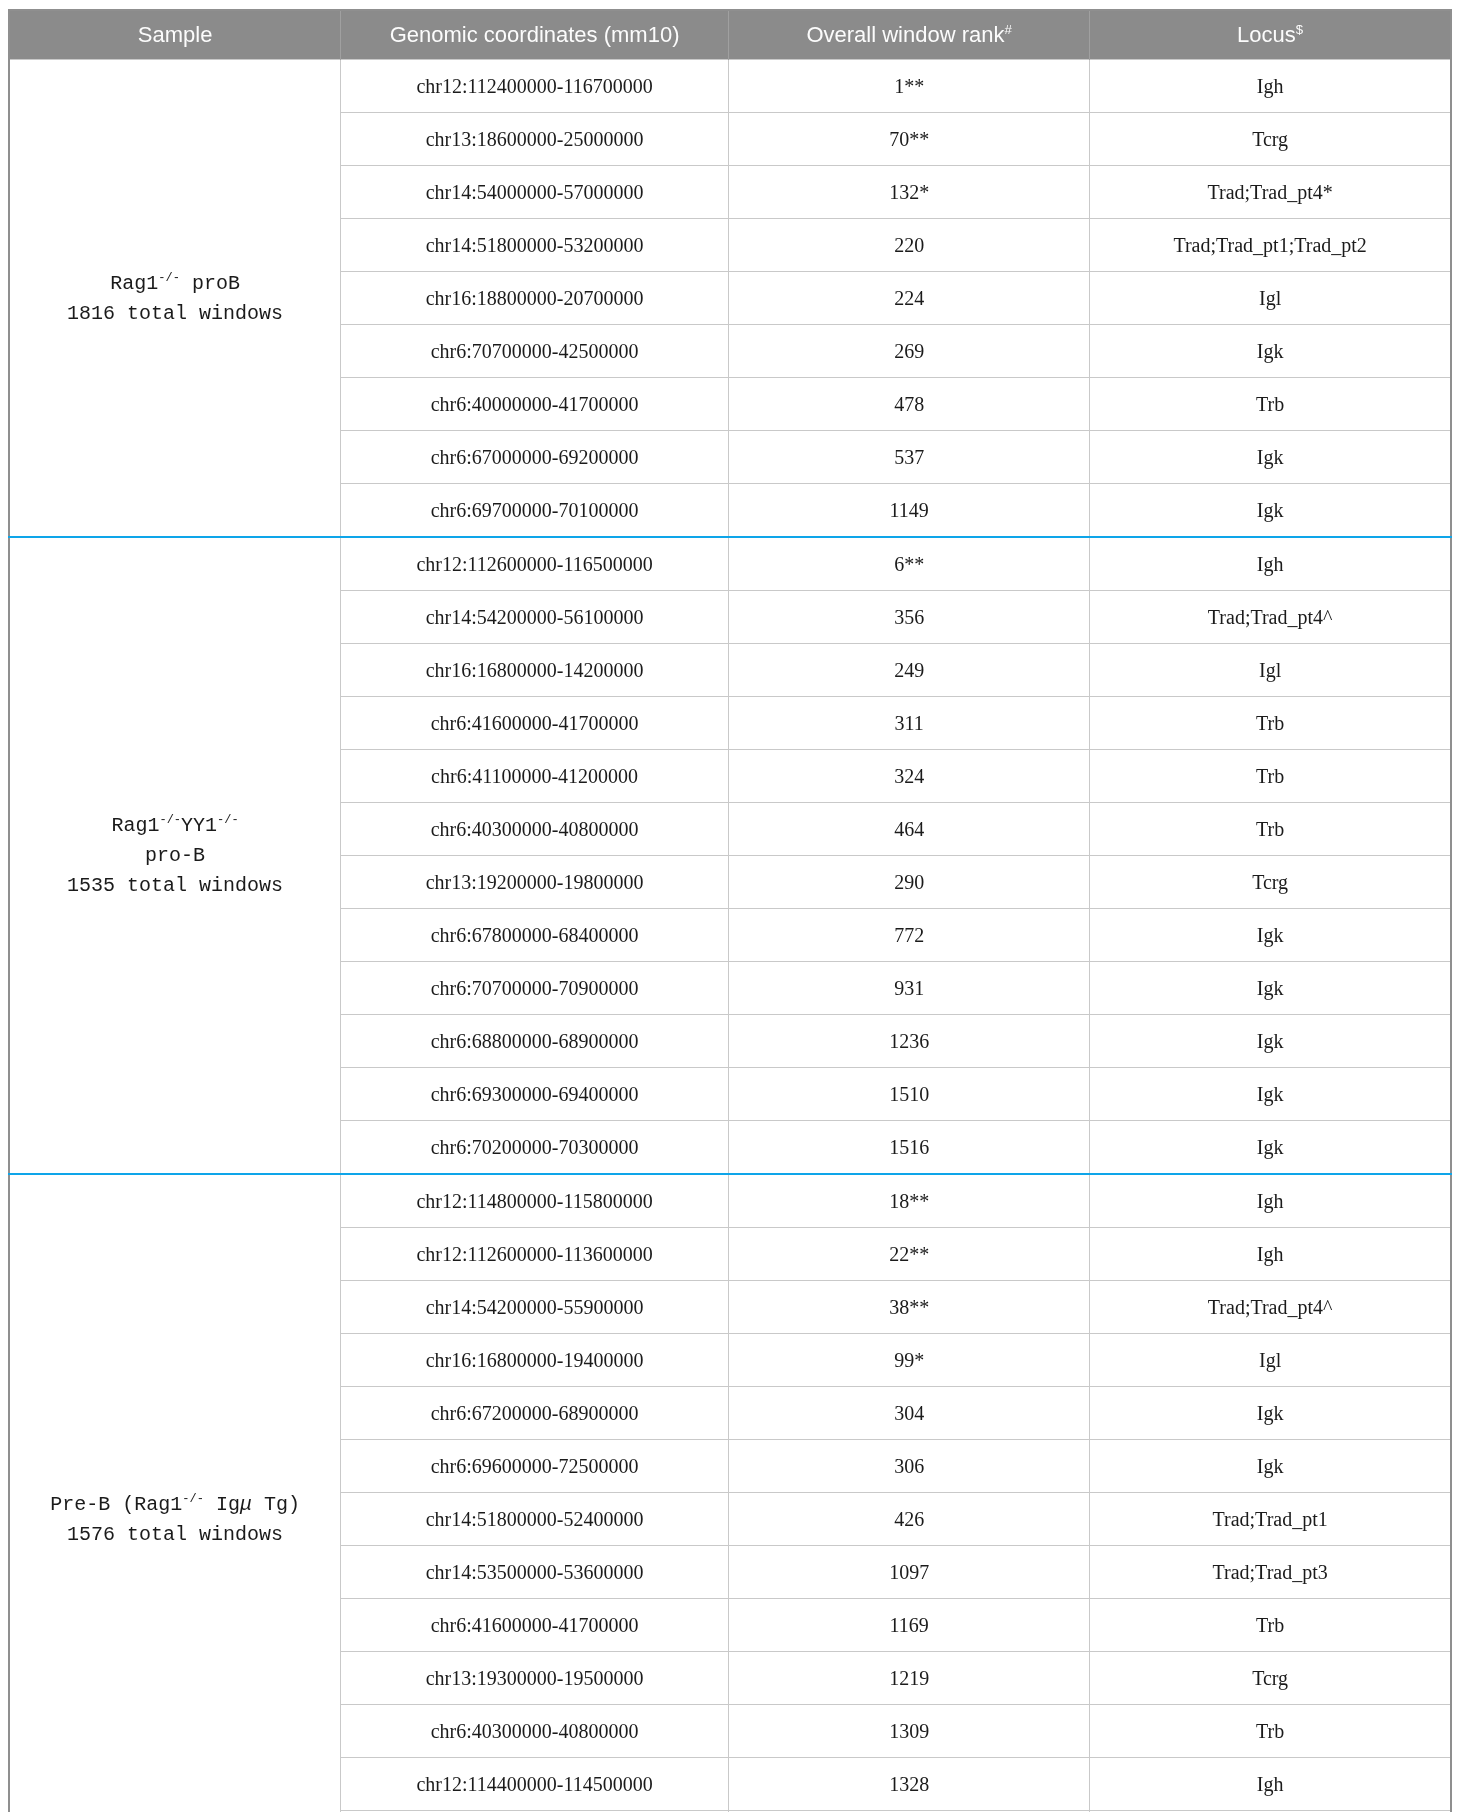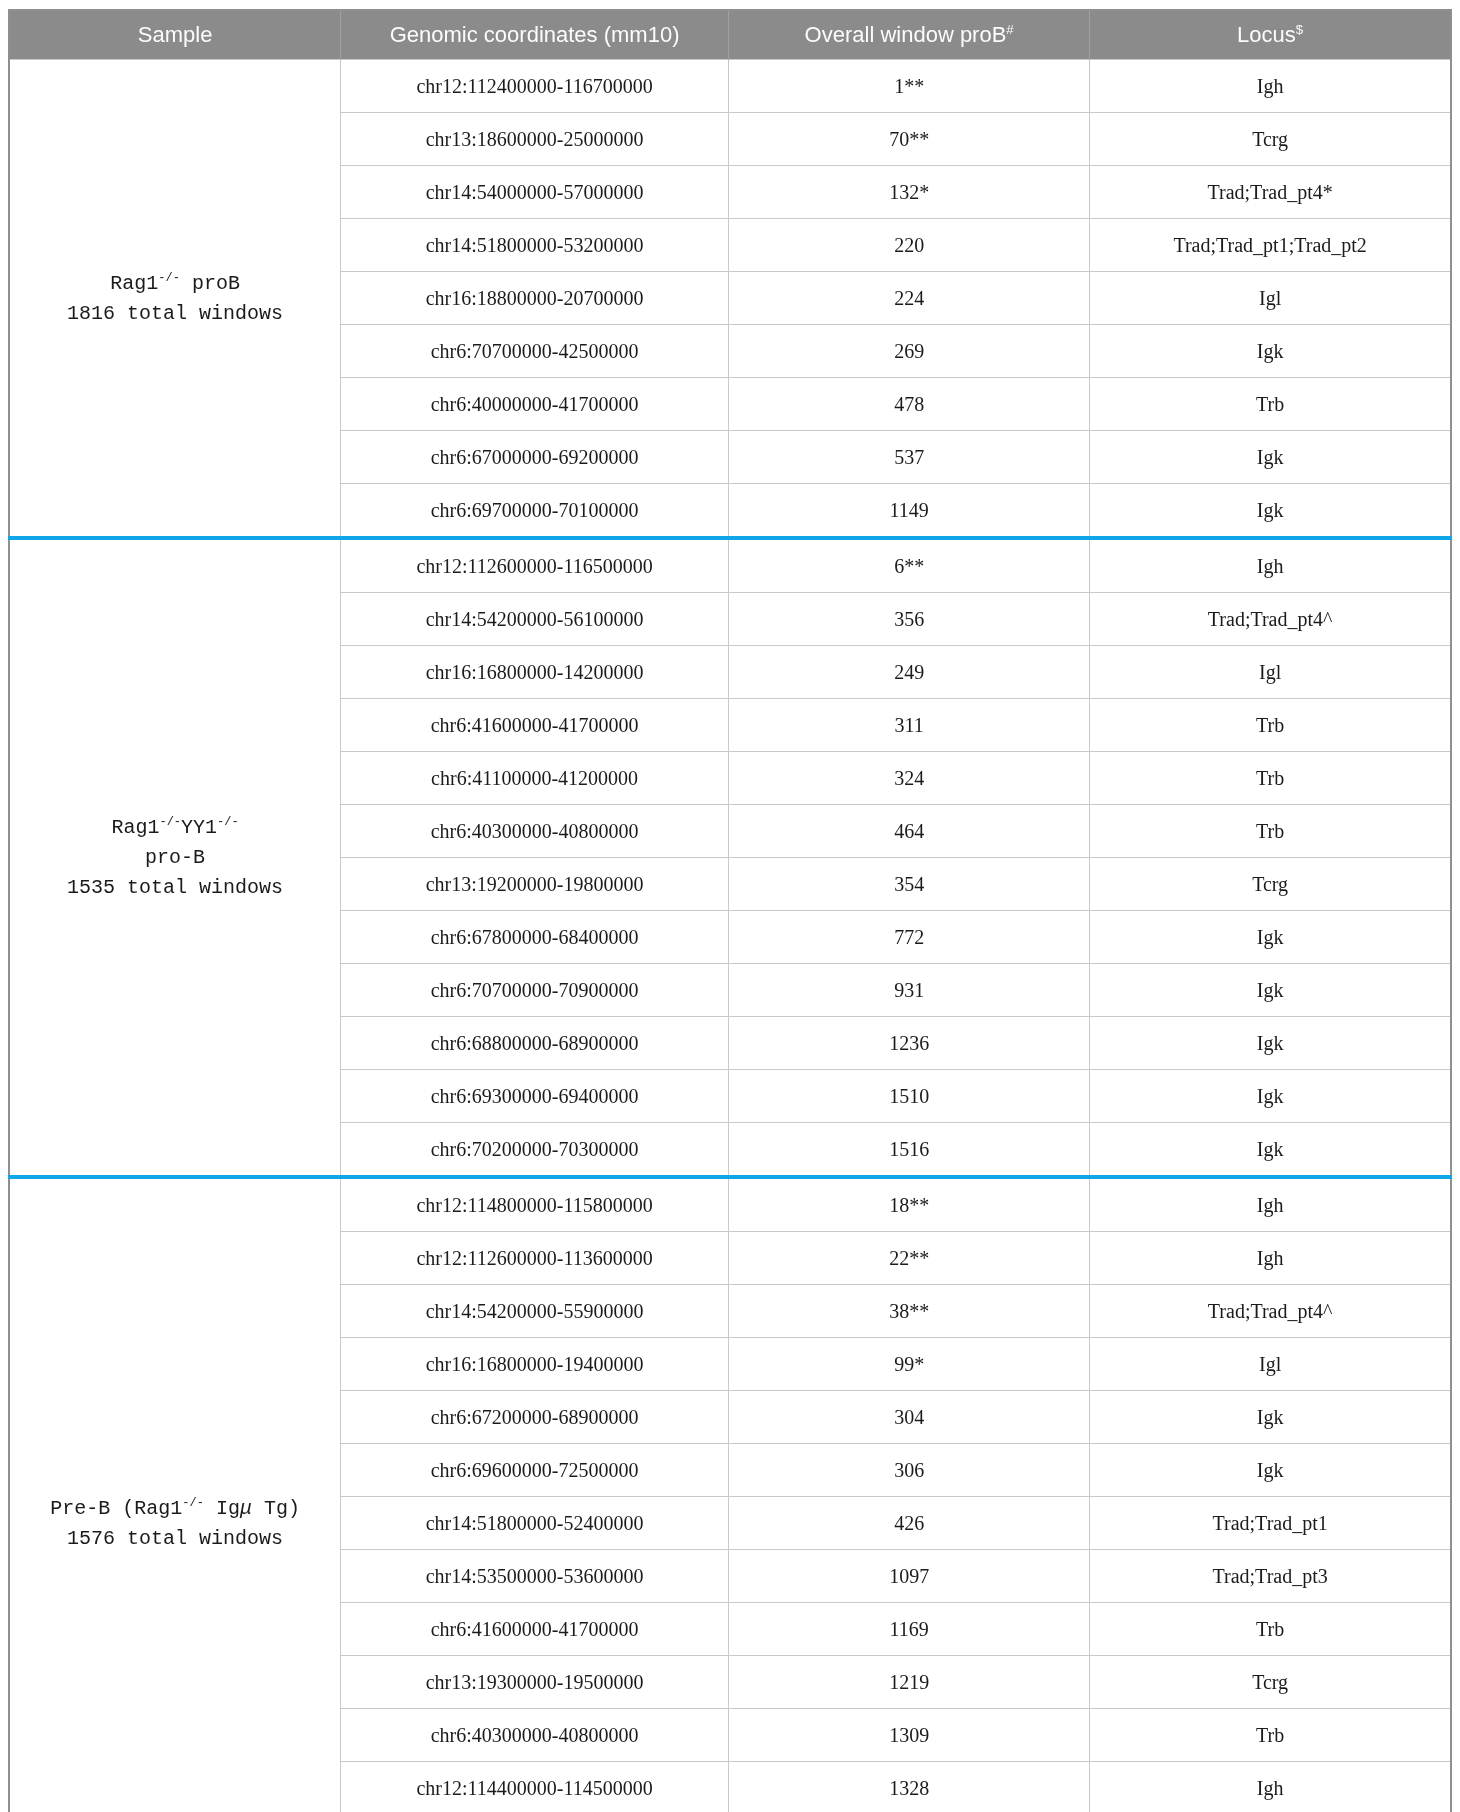--- a/index.html
+++ b/index.html
@@ -31,42 +31,42 @@
   thead th sup{font-size:60%;}
   tbody td{
     border:1px solid #c9c9c9;
     text-align:center;
     vertical-align:middle;
     font-size:20px;
     height:48px;
     padding:2px 8px;
     background:#ffffff;
   }
-  tbody tr.group-start td{border-top:4px solid #0ea5e9;}
+  tbody tr.group-start td{border-top:2px solid #0ea5e9;}
   td.sample-cell{font-size:20px;line-height:1.35;font-family:Liberation Mono, monospace;}
   .sample-line{margin:3px 0;}
   sup{font-size:60%;line-height:0;}
   .it{font-style:italic;}
 </style>
 </head>
 <body>
 
 <div class="page">
   <table class="agr-table">
     <colgroup>
       <col class="c-sample">
         <col class="c-coord">
         <col class="c-rank">
         <col class="c-locus">
     </colgroup>
     <thead>
       <tr>
         <th><span>Sample</span><sup></sup></th>
         <th><span>Genomic coordinates (mm10)</span><sup></sup></th>
-        <th><span>Overall window proB</span><sup>#</sup></th>
+        <th><span>Overall window rank</span><sup>#</sup></th>
         <th><span>Locus</span><sup>$</sup></th>
       </tr>
     </thead>
     <tbody>
         <tr>
           <td class="sample-cell" rowspan="9">
             <div class="sample-line"><span>Rag1</span><sup>-/-</sup><span> proB</span></div>
             <div class="sample-line"><span>1816 total windows</span></div>
           </td>
           <td>chr12:112400000-116700000</td>
@@ -143,21 +143,21 @@
           <td>324</td>
           <td>Trb</td>
         </tr>
         <tr>
           <td>chr6:40300000-40800000</td>
           <td>464</td>
           <td>Trb</td>
         </tr>
         <tr>
           <td>chr13:19200000-19800000</td>
-          <td>354</td>
+          <td>290</td>
           <td>Tcrg</td>
         </tr>
         <tr>
           <td>chr6:67800000-68400000</td>
           <td>772</td>
           <td>Igk</td>
         </tr>
         <tr>
           <td>chr6:70700000-70900000</td>
           <td>931</td>

